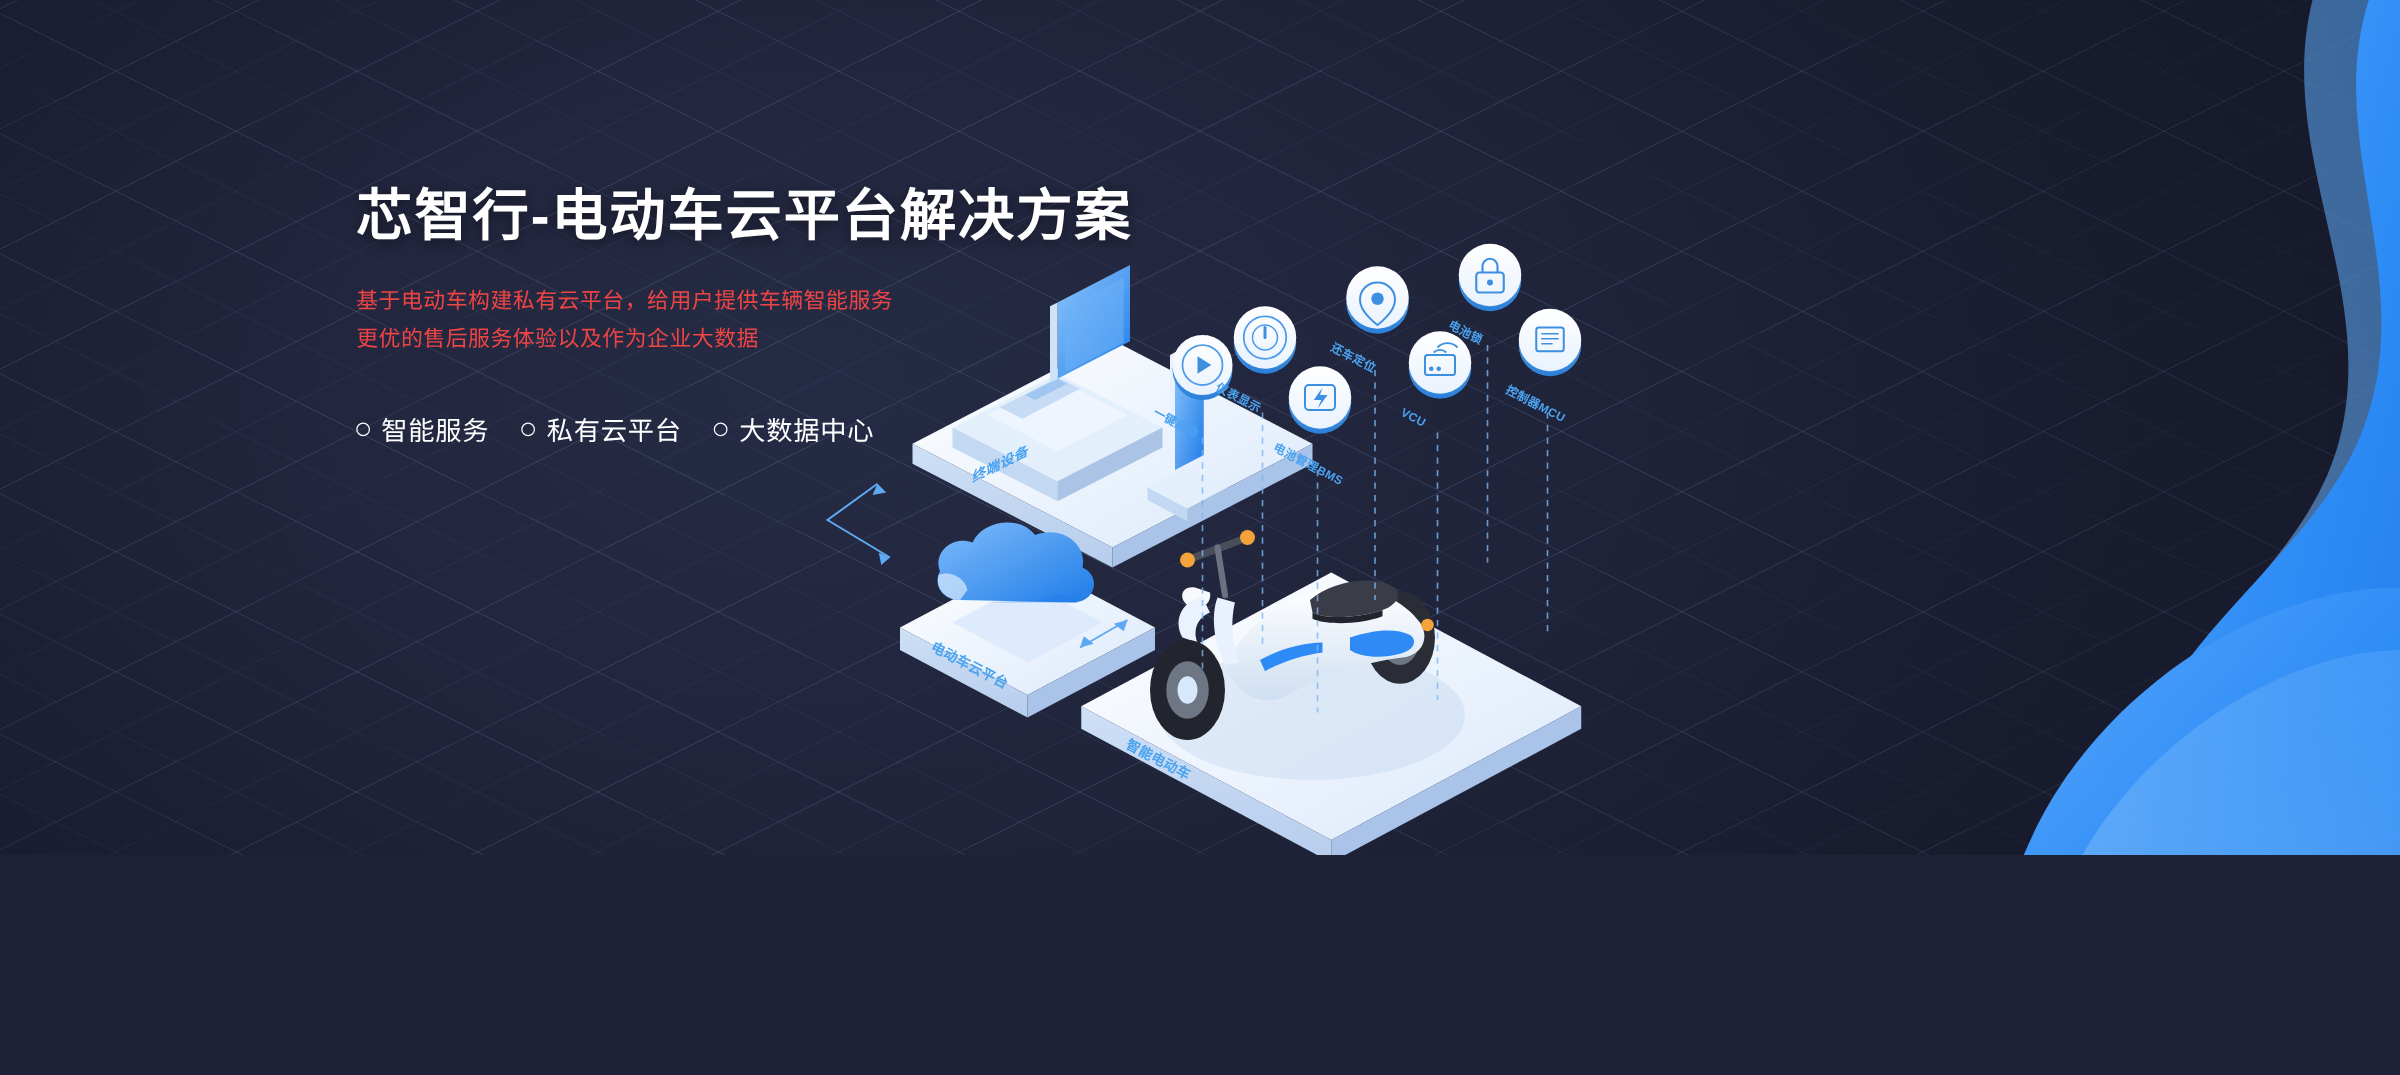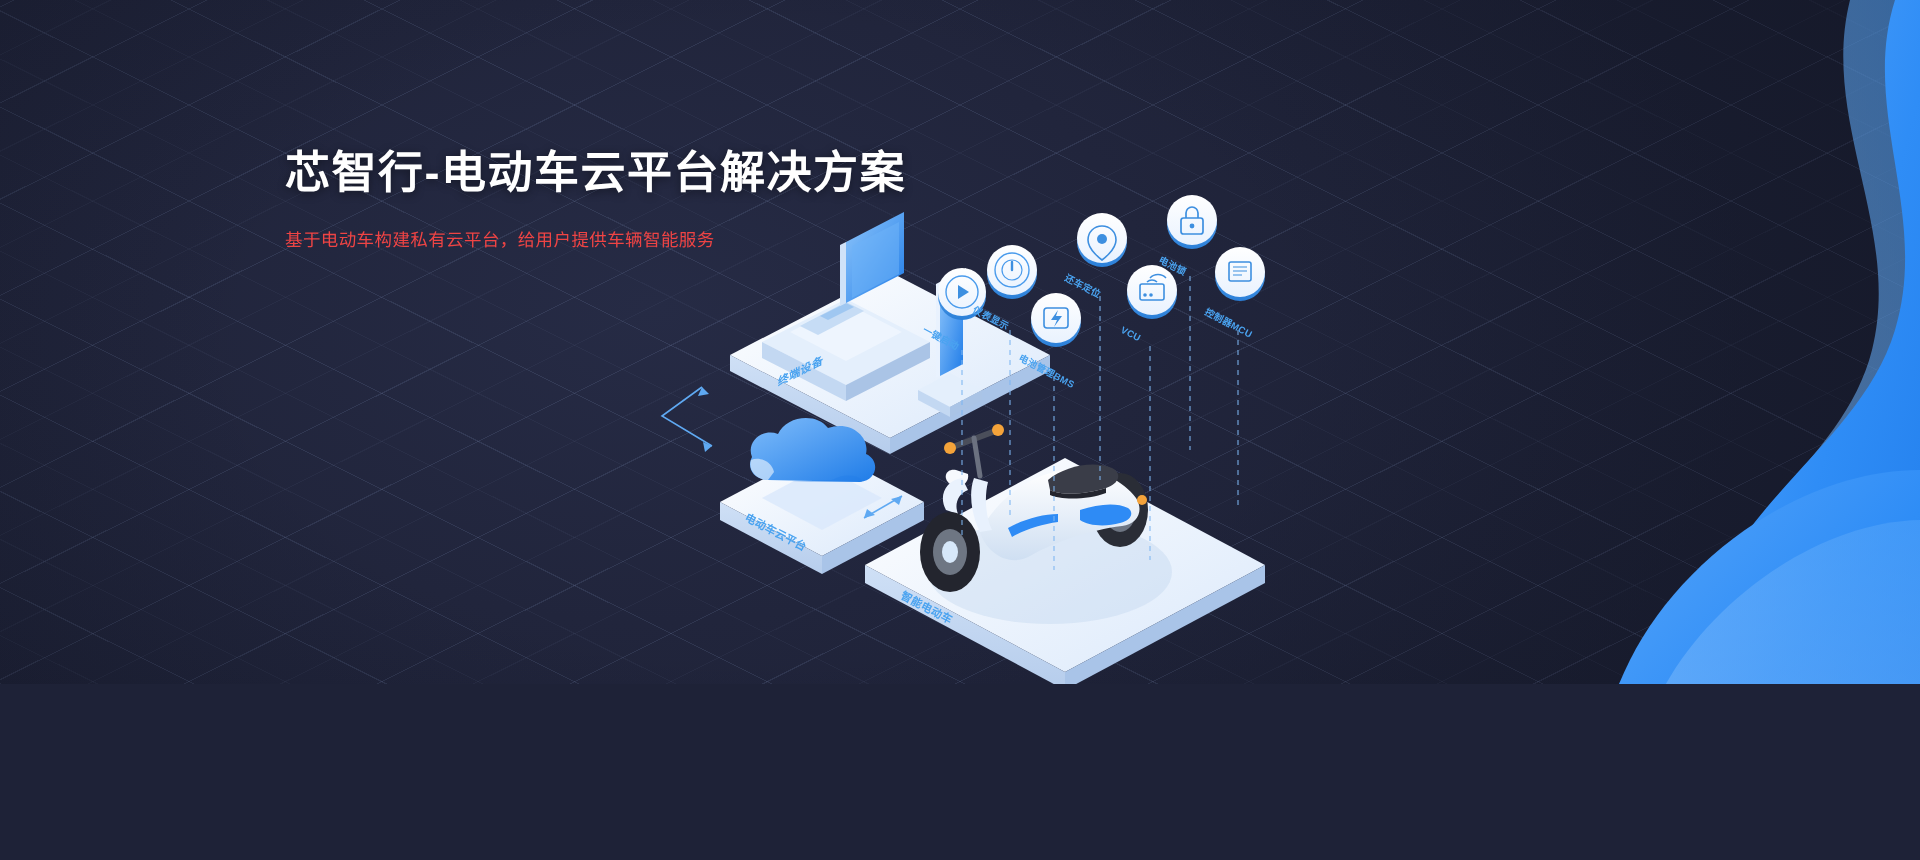--- a/index.html
+++ b/index.html
@@ -140,22 +140,37 @@
       <path d="M760,470 C640,470 520,560 470,660 C430,742 420,812 418,860 L760,860 Z" fill="url(#wv1)"></path>
       <path d="M760,520 C655,522 545,605 500,695 C468,760 458,822 456,860 L760,860 Z" fill="url(#wv2)" opacity=".5"></path>
     </svg>
   </div>
 
   <div class="copy">
     <h1 class="headline">芯智行-电动车云平台解决方案</h1>
 
     <div class="subcopy">
       <div>基于电动车构建私有云平台，给用户提供车辆智能服务</div>
+      <div>更优的售后服务体验以及作为企业大数据</div>
     </div>
 
+    <div class="features">
+      <div class="feature">
+        <span class="dot"></span>
+        <span>智能服务</span>
+      </div>
+      <div class="feature">
+        <span class="dot"></span>
+        <span>私有云平台</span>
+      </div>
+      <div class="feature">
+        <span class="dot"></span>
+        <span>大数据中心</span>
+      </div>
+    </div>
   </div>
 
   <div class="illo">
   <svg viewBox="0 0 680 640">
     <defs>
       <linearGradient id="plateTop" x1="0" y1="0" x2="1" y2="1">
         <stop offset="0%" stop-color="#ffffff"></stop>
             <stop offset="100%" stop-color="#dbe9fb"></stop>
       </linearGradient>
       <linearGradient id="plateSide" x1="0" y1="0" x2="0" y2="1">

